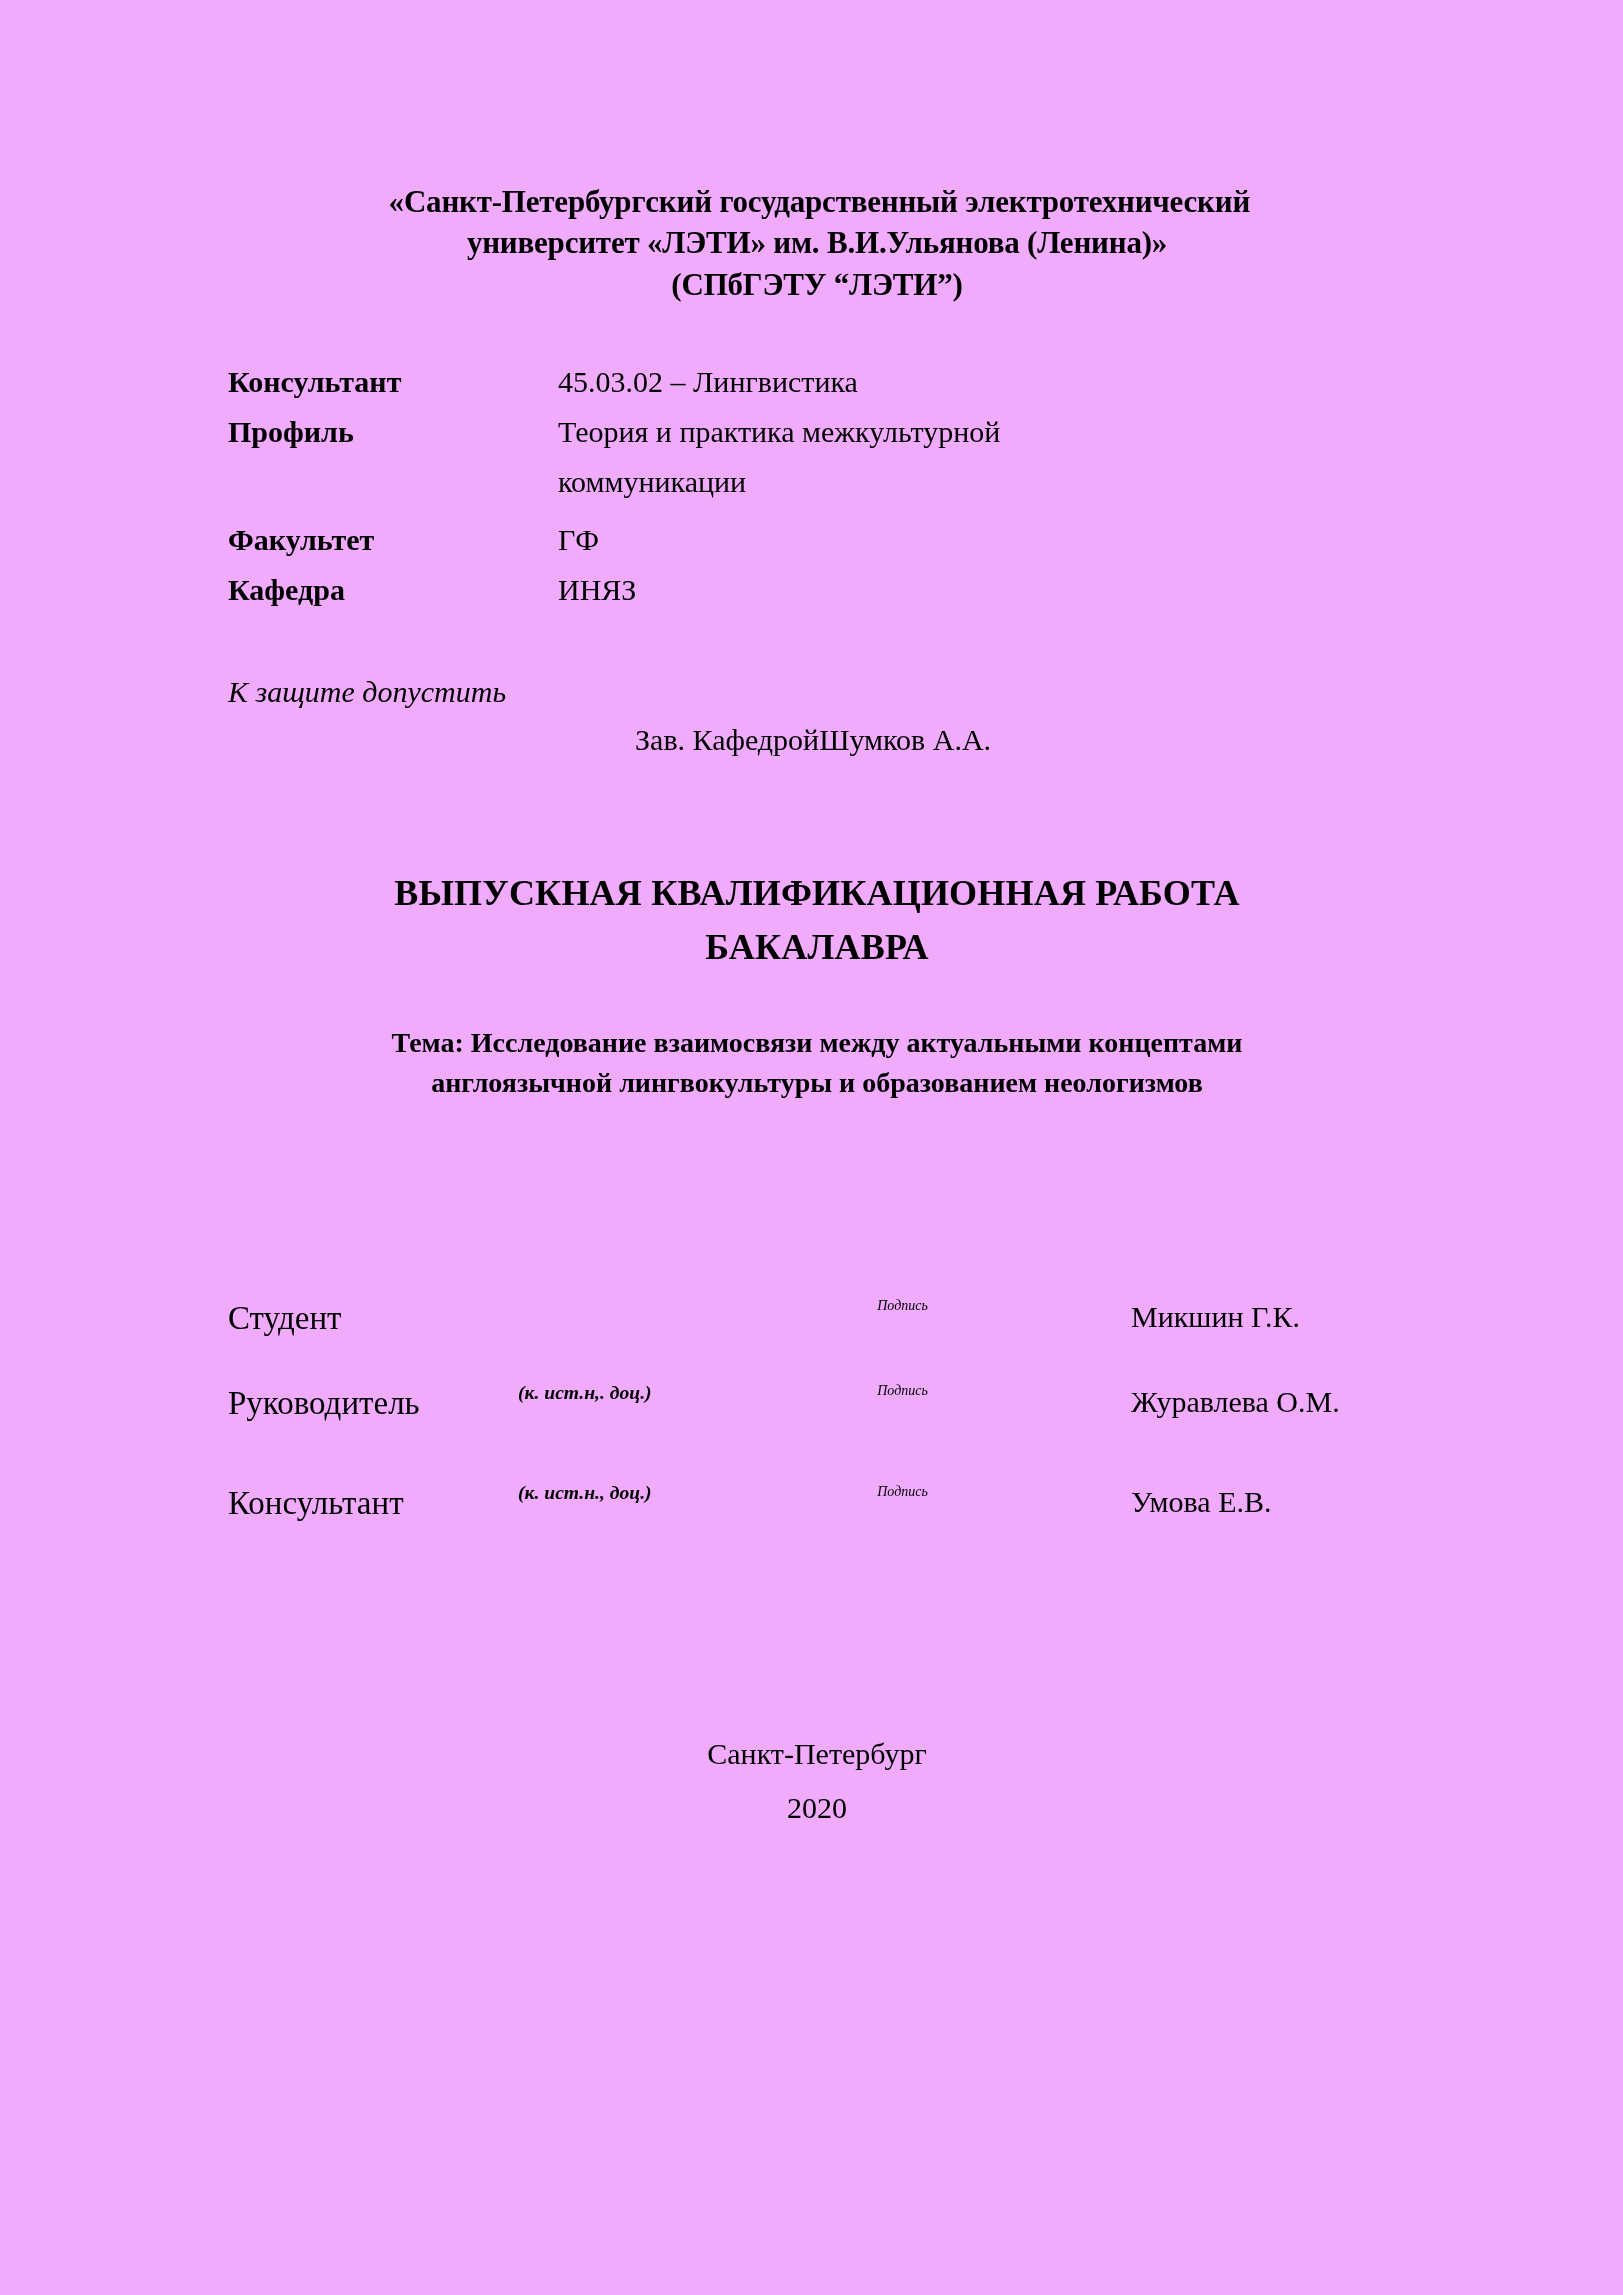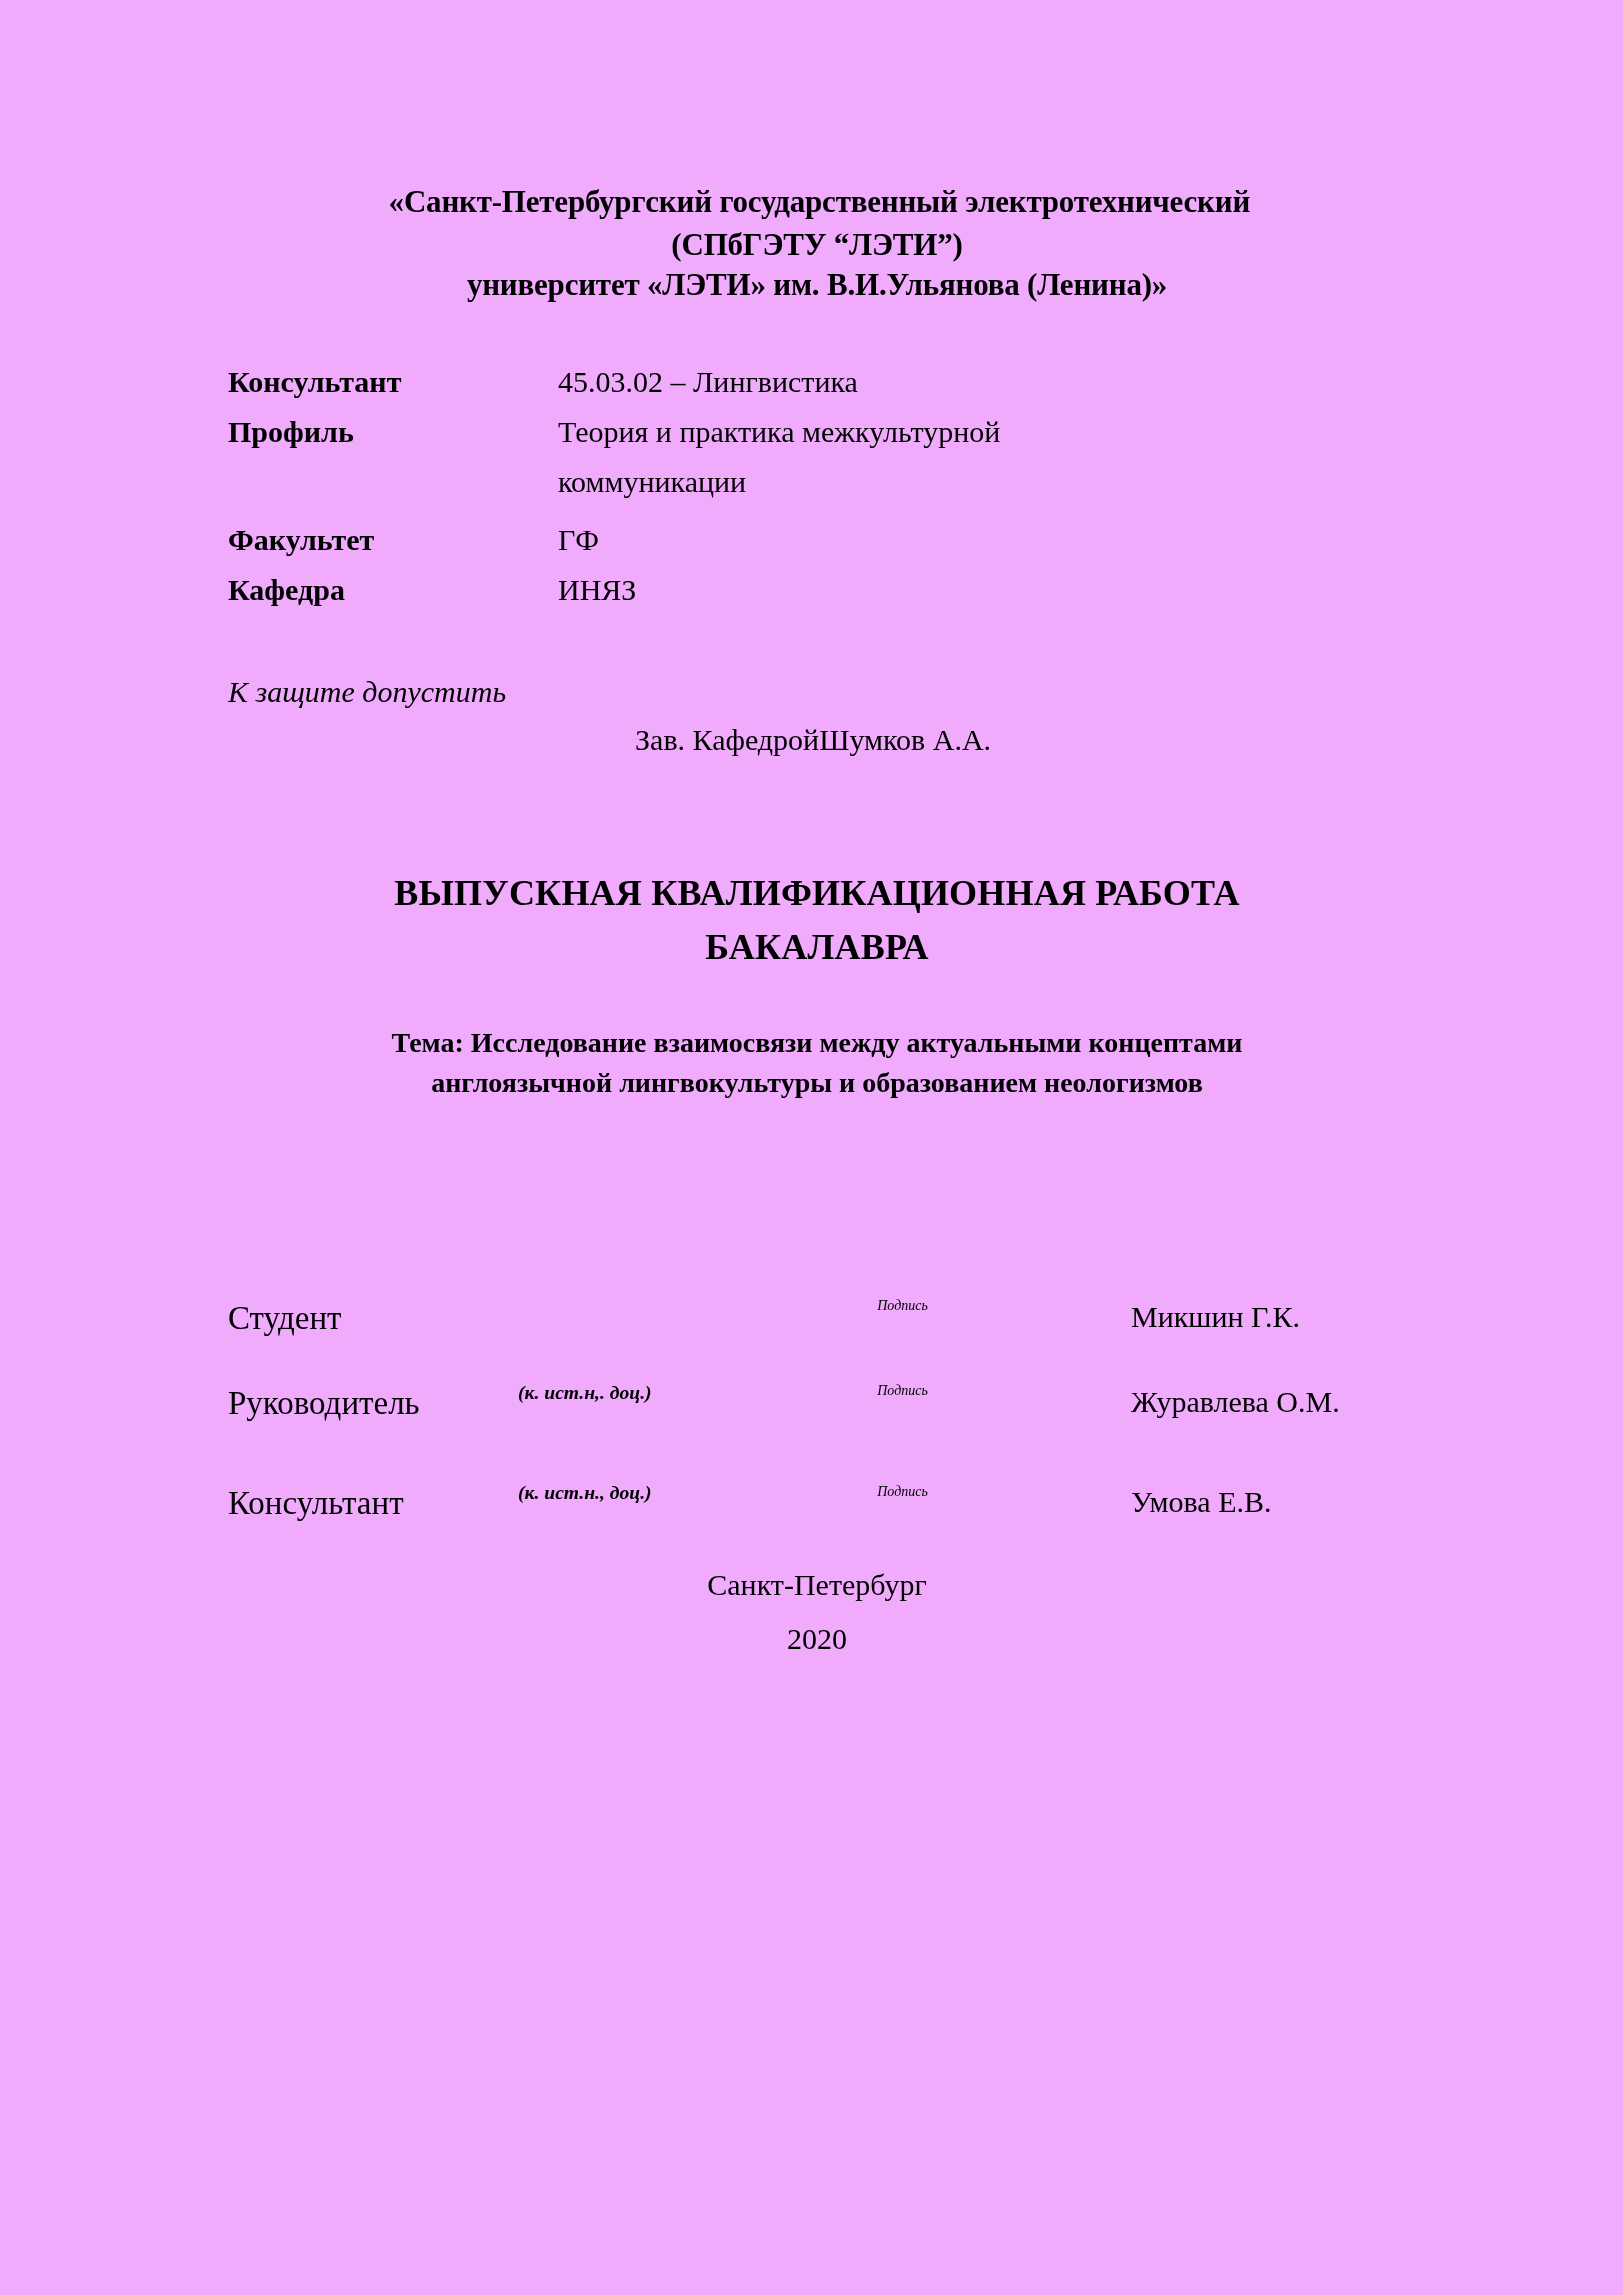--- a/index.html
+++ b/index.html
@@ -150,36 +150,37 @@
   .sig-name {
     position: absolute;
     left: 903px;
     top: 9.4px;
     font-size: 30px;
     white-space: nowrap;
   }
 
   
   .footer {
+    margin-top: 169px;
     text-align: center;
     font-size: 30px;
     line-height: 1.55;
   }
   .footer .year { display: block; margin-top: 7.9px; }
 </style>
 </head>
 <body>
 
 <div class="page">
   <div class="content">
 
     <div class="univ-header">
       <span class="line line1">«Санкт-Петербургский государственный электротехнический</span>
+      <span class="line line2">университет «ЛЭТИ» им. В.И.Ульянова (Ленина)»</span>
       <span class="line line3">(СПбГЭТУ “ЛЭТИ”)</span>
-      <span class="line line2">университет «ЛЭТИ» им. В.И.Ульянова (Ленина)»</span>
     </div>
 
     <table class="meta">
       <tbody>
           <tr class="tight">
         <td class="label">Консультант</td>
         <td class="value">45.03.02 – Лингвистика</td>
       </tr>
       <tr class="tight">
         <td class="label">Профиль</td>

